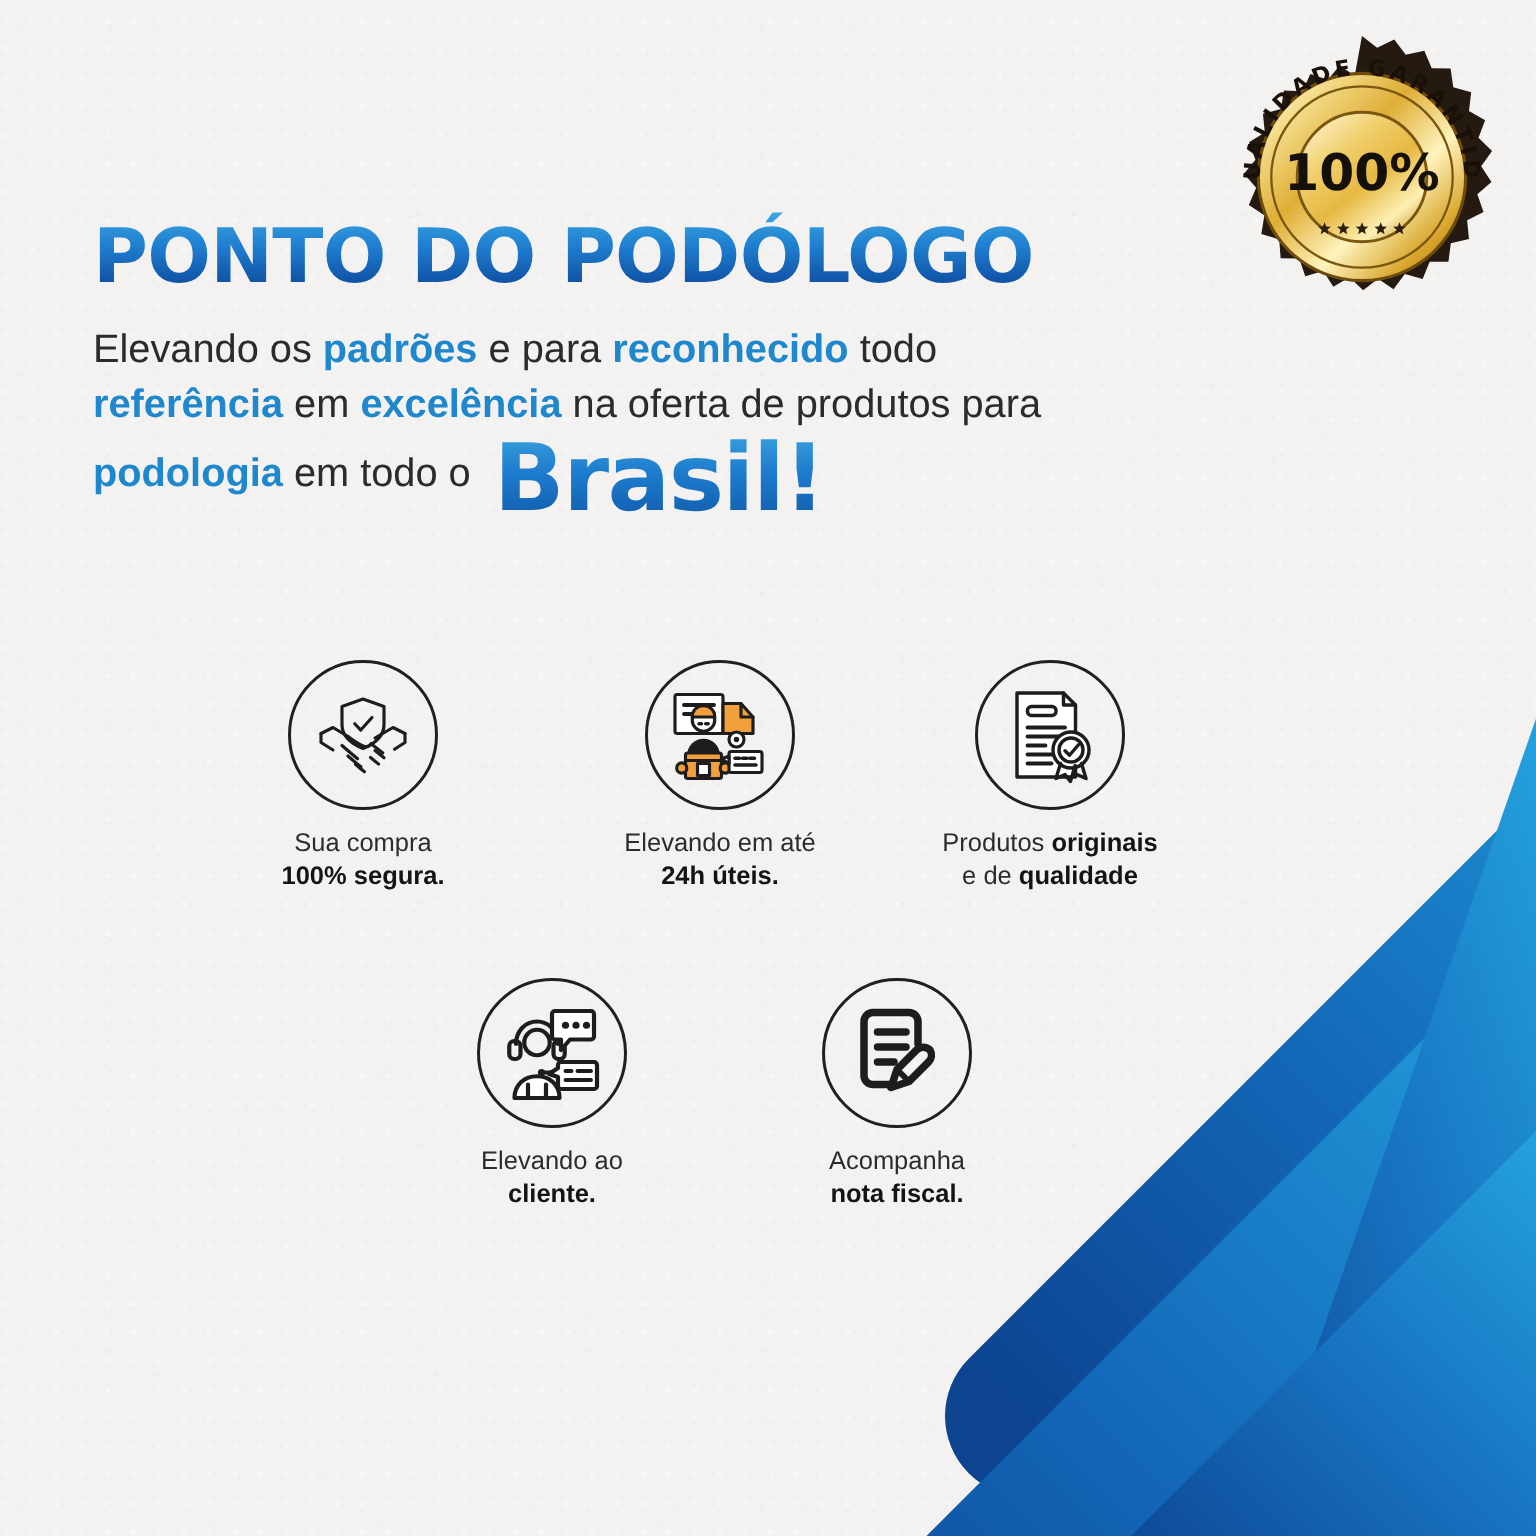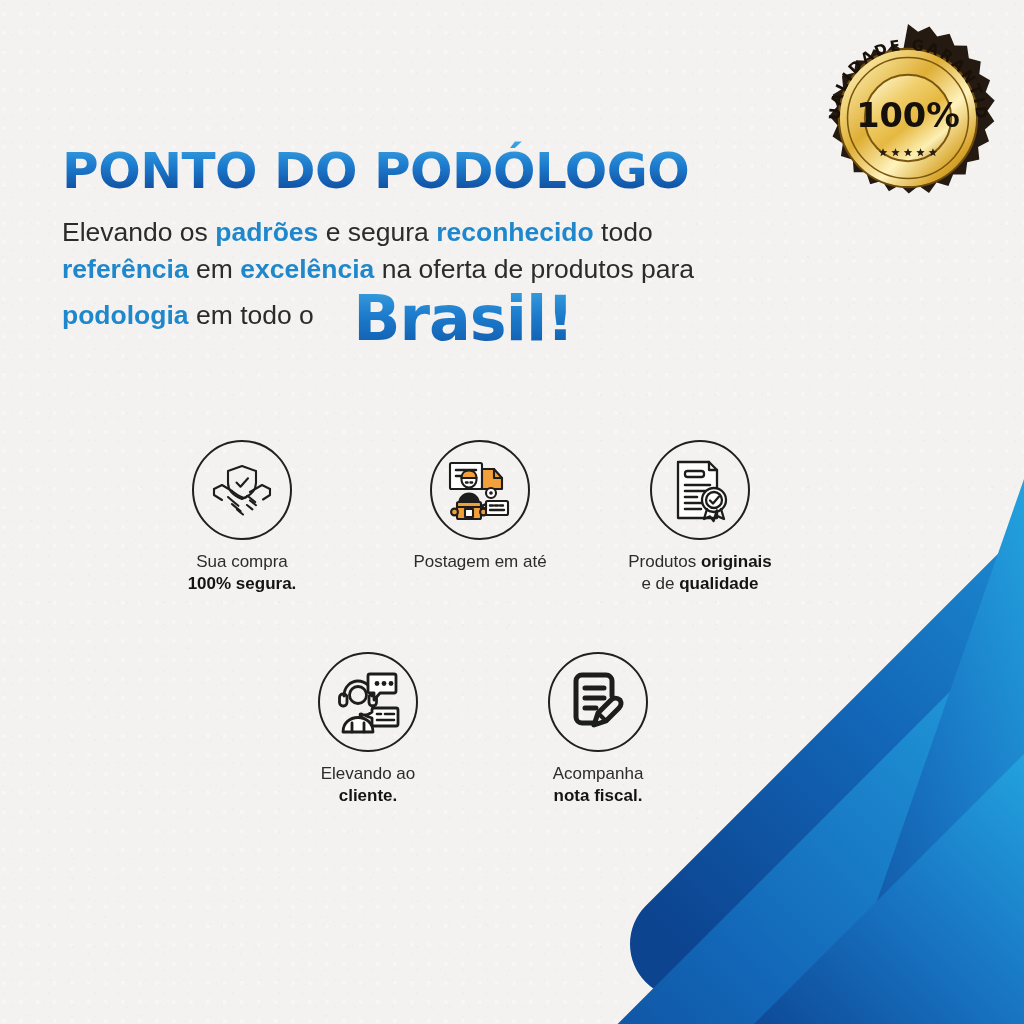--- a/index.html
+++ b/index.html
@@ -106,21 +106,20 @@
   #brasil {
     font-size: 62px;
     font-weight: 700;
     line-height: 62px;
     letter-spacing: -1px;
     font-family: "DejaVu Sans", sans-serif;
     background: linear-gradient(180deg, #3ea8e2 0%, #1d7ccd 45%, #0f55a6 100%);
     -webkit-background-clip: text;
     background-clip: text;
     color: transparent;
-    margin-left: 24px;
     -webkit-text-fill-color: transparent;
   }
 
   
   .feature {
     position: absolute;
     width: 200px;
     text-align: center;
   }
   .feature-circle {
@@ -235,21 +234,21 @@
         <polygon points="113.00,131.40 114.19,134.36 117.37,134.58 114.92,136.63 115.70,139.72 113.00,138.02 110.30,139.72 111.08,136.63 108.63,134.58 111.81,134.36"></polygon>
         <polygon points="126.00,131.40 127.19,134.36 130.37,134.58 127.92,136.63 128.70,139.72 126.00,138.02 123.30,139.72 124.08,136.63 121.63,134.58 124.81,134.36"></polygon>
       </g>
   </svg>
 
   <div id="headline">
     <h1 id="headline-text">PONTO DO PODÓLOGO</h1>
   </div>
 
   <div id="subtitle">
-    <div class="sub-line" id="sub-line-1"><span>Elevando os </span><span class="hl">padrões</span><span> e segura </span><span class="hl">reconhecido</span><span> todo</span></div>
+    <div class="sub-line" id="sub-line-1"><span>Elevando os </span><span class="hl">padrões</span><span> e para </span><span class="hl">reconhecido</span><span> todo</span></div>
     <div class="sub-line" id="sub-line-2"><span class="hl">referência</span><span> em </span><span class="hl">excelência</span><span> na oferta de produtos para</span></div>
     <div class="sub-line" id="sub-line-3">
       <span id="sub-line-3-parts"><span class="hl">podologia</span><span> em todo o </span></span><span id="brasil-wrap"><span id="brasil">Brasil!</span></span>
     </div>
   </div>
 
   <div class="feature" id="feature-0">
     <div class="feature-circle">
       <svg width="76" height="76" viewBox="0 0 76 76">
         <g fill="none" stroke="#1d1d1b" stroke-width="2.1" stroke-linecap="round" stroke-linejoin="round">
@@ -295,21 +294,22 @@
           <rect x="23" y="57" width="8" height="8" fill="#ffffff"></rect>
           <circle cx="12.5" cy="60" r="3.4" fill="#f2a03c"></circle>
           <circle cx="41.5" cy="60" r="3.4" fill="#f2a03c"></circle>
           <rect x="44" y="49" width="22" height="14" rx="1.5" fill="#ffffff"></rect>
           <path d="M48 53.5 h3 M53 53.5 h3 M58 53.5 h3 M48 58 h14" stroke-width="2.4"></path>
           <path d="M44 52 l-5 2 5 3 z" fill="#ffffff"></path>
         </g>
       </svg>
     </div>
     <div class="feature-label">
-      <div>Postagem em até</div>
+      <div>Elevando em até</div>
+      <div class="b">24h úteis.</div>
     </div>
   </div>
 
   <div class="feature" id="feature-2">
     <div class="feature-circle">
       <svg width="72" height="72" viewBox="0 0 72 72">
         <g fill="none" stroke="#1d1d1b" stroke-width="2.3" stroke-linecap="round" stroke-linejoin="round">
           <path d="M14 8 h31 l8 8 v48 H14 Z" fill="#ffffff"></path>
           <path d="M45 8 v8 h8"></path>
           <rect x="21" y="17" width="19" height="6" rx="2.6"></rect>

